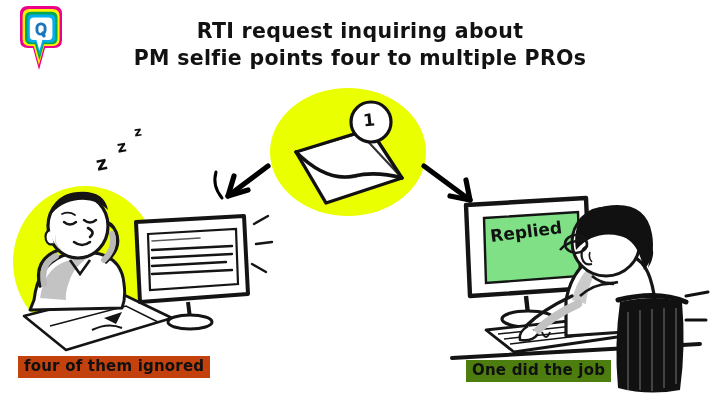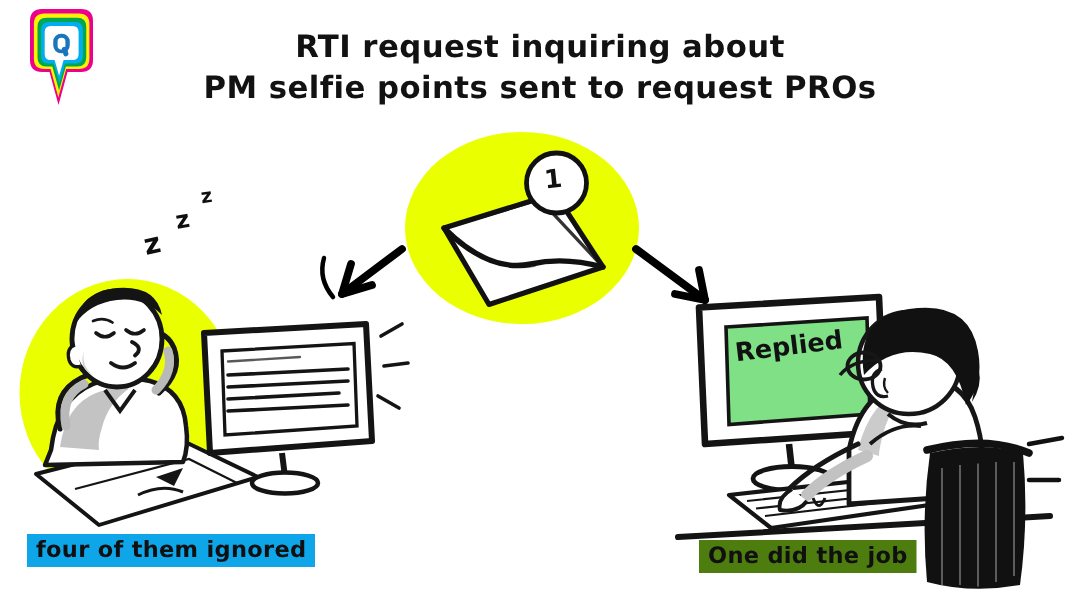--- a/index.html
+++ b/index.html
@@ -38,21 +38,21 @@
     position:absolute;
     font-family:"DejaVu Sans", sans-serif;
     font-size:15px;
     font-weight:600;
     color:#101010;
     letter-spacing:0.2px;
     padding:2px 6px 3px 6px;
     white-space:nowrap;
     line-height:1.1;
   }
-  #caption-left{ left:18px; top:356px; background:#0ea5e9; }
+  #caption-left{ left:18px; top:356px; background:#c2410c; }
   #caption-right{ left:466px; top:360px; background:#4d7c0f; }
   
   #replied-label{
     position:absolute;
     left:489px; top:226px;
     font-family:"DejaVu Sans", sans-serif;
     font-size:17px;
     font-weight:600;
     color:#111111;
     transform:rotate(-7deg);
@@ -233,21 +233,21 @@
         <path d="M628 312 l0 78 M640 310 l0 80 M652 309 l0 82 M664 308 l0 80 M676 308 l0 76" stroke="#ffffff" stroke-width="1.2" opacity="0.35"></path>
         <path d="M618 300 q40 -10 68 2" fill="none" stroke="#111111" stroke-width="5" stroke-linecap="round"></path>
         <path d="M686 296 l22 -4 M686 320 l20 0" stroke="#111111" stroke-width="3" stroke-linecap="round"></path>
       </g>
     </g>
 
   </svg>
 
   <div id="title-block">
     <span class="tline">RTI request inquiring about</span>
-    <span class="tline">PM selfie points sent to request PROs</span>
+    <span class="tline">PM selfie points four to multiple PROs</span>
   </div>
 
   <div id="badge-number">1</div>
 
   <div class="zz" id="zz-1">z</div>
   <div class="zz" id="zz-2">z</div>
   <div class="zz" id="zz-3">z</div>
 
   <div id="replied-label">Replied</div>
 

